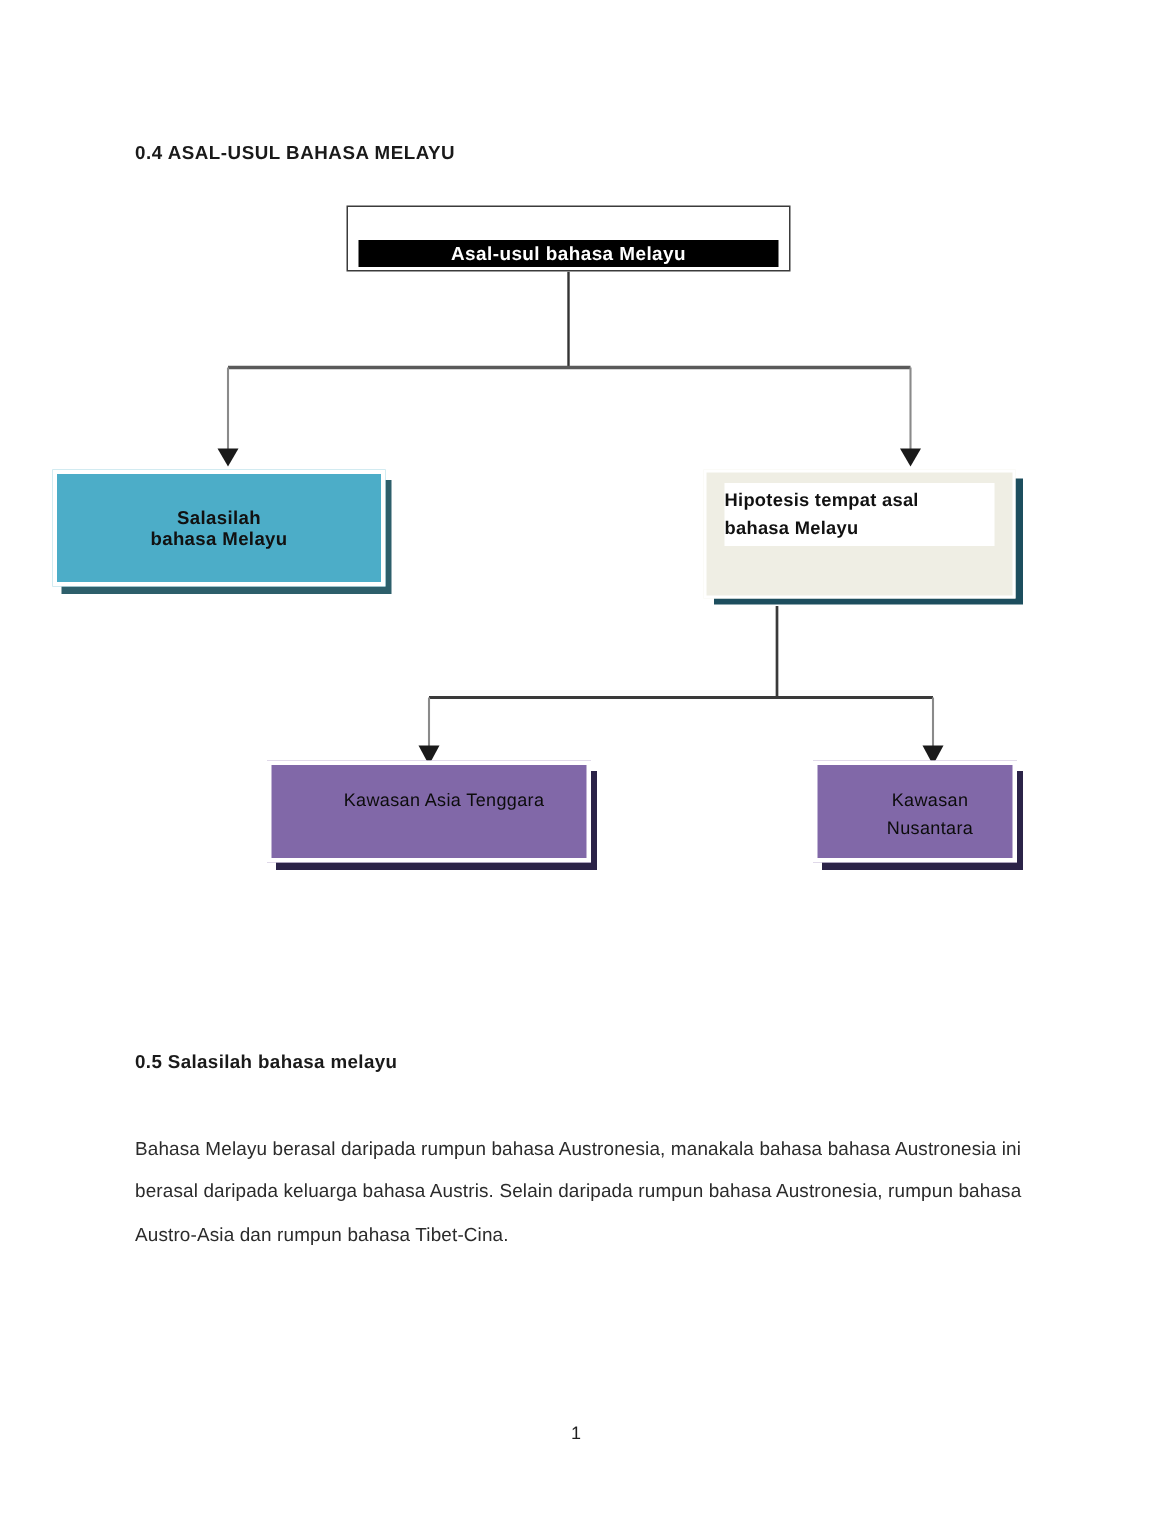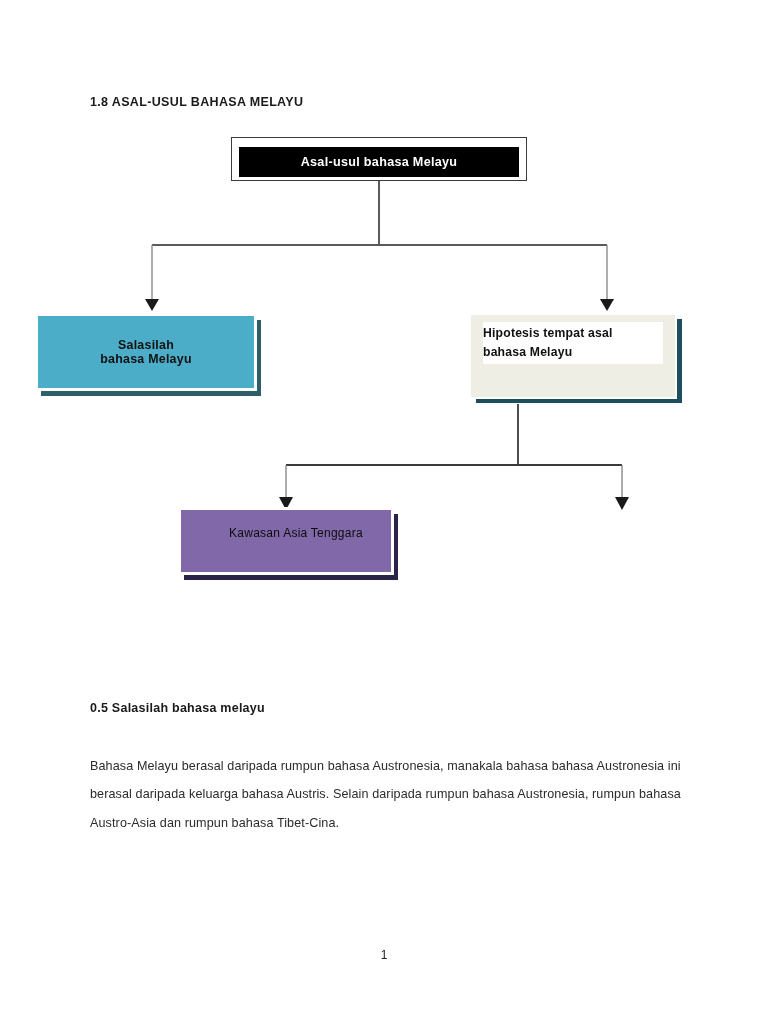--- a/index.html
+++ b/index.html
@@ -73,23 +73,23 @@
     top: 137px;
     width: 296px;
     height: 44px;
     background: #ffffff;
     border: 1.4px solid #3b3b3b;
     box-sizing: border-box;
   }
   .node-root .band {
     position: absolute;
     left: 7px;
-    top: 9px;
+    top: 22px;
     right: 7px;
-    height: 30px;
+    height: 18px;
     background: #000000;
     display: flex;
     align-items: center;
     justify-content: center;
   }
   .node-root .band-label {
     color: #ffffff;
     font-size: 12.6px;
     font-weight: bold;
     letter-spacing: 0.3px;
@@ -175,21 +175,21 @@
     margin-left: 20px;
   }
   #node-asia-tenggara { left: 178px; top: 507px; width: 216px; height: 68px; }
   #node-nusantara     { left: 542px; top: 507px; width: 136px; height: 68px; }
 </style>
 </head>
 <body>
 
 <div class="page">
 
-  <h1 class="h-section" id="heading-main">1.8 ASAL-USUL BAHASA MELAYU</h1>
+  <h1 class="h-section" id="heading-main">0.4 ASAL-USUL BAHASA MELAYU</h1>
 
   <div class="diagram">
 
     <svg width="768" height="620" viewBox="0 0 768 620">
 
       <line x1="379" y1="181" x2="379" y2="245" stroke="#333333" stroke-width="1.6"></line>
 
       <line x1="152" y1="245" x2="607" y2="245" stroke="#5a5a5a" stroke-width="2.2"></line>
 
       <line x1="152" y1="245" x2="152" y2="300" stroke="#8a8a8a" stroke-width="1.4"></line>
@@ -224,20 +224,24 @@
       <div class="inner-panel">
         <span class="line">Hipotesis tempat asal</span>
         <span class="line">bahasa Melayu</span>
       </div>
     </div>
 
     <div class="node-purple" id="node-asia-tenggara">
       <span class="line">Kawasan Asia Tenggara</span>
     </div>
 
+    <div class="node-purple" id="node-nusantara">
+      <span class="line">Kawasan</span>
+      <span class="line">Nusantara</span>
+    </div>
 
   </div>
 
   <h2 class="h-section" id="heading-sub">0.5 Salasilah bahasa melayu</h2>
 
   <p class="body-copy">Bahasa Melayu berasal daripada rumpun bahasa Austronesia, manakala bahasa bahasa Austronesia ini berasal daripada keluarga bahasa Austris. Selain daripada rumpun bahasa Austronesia, rumpun bahasa Austro-Asia dan rumpun bahasa Tibet-Cina.</p>
 
   <div class="page-number">1</div>
 
 </div>

